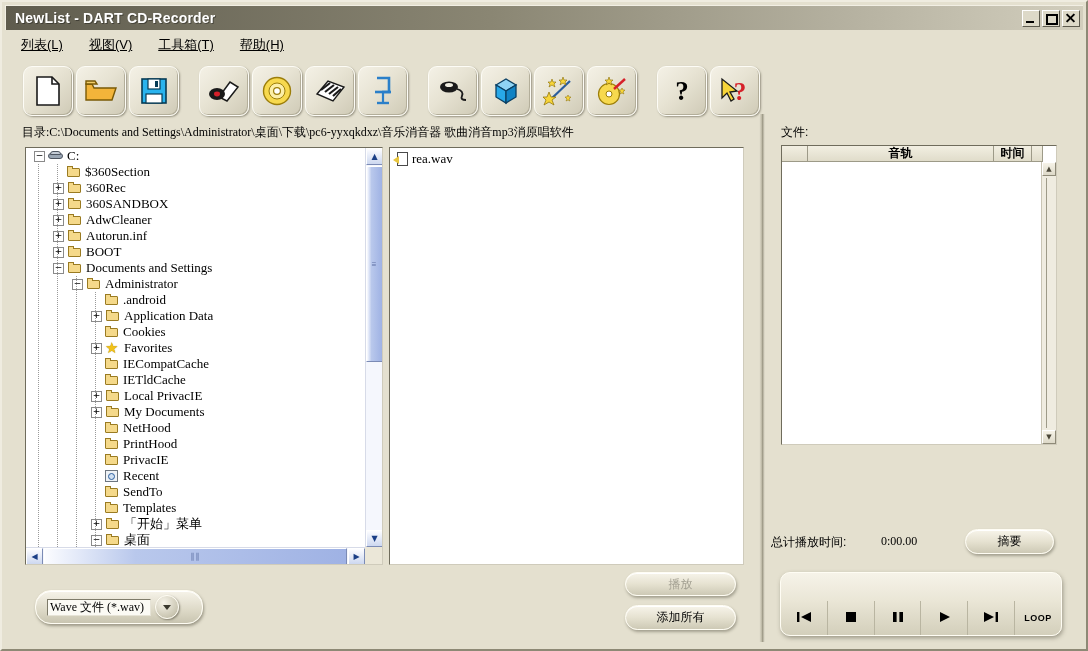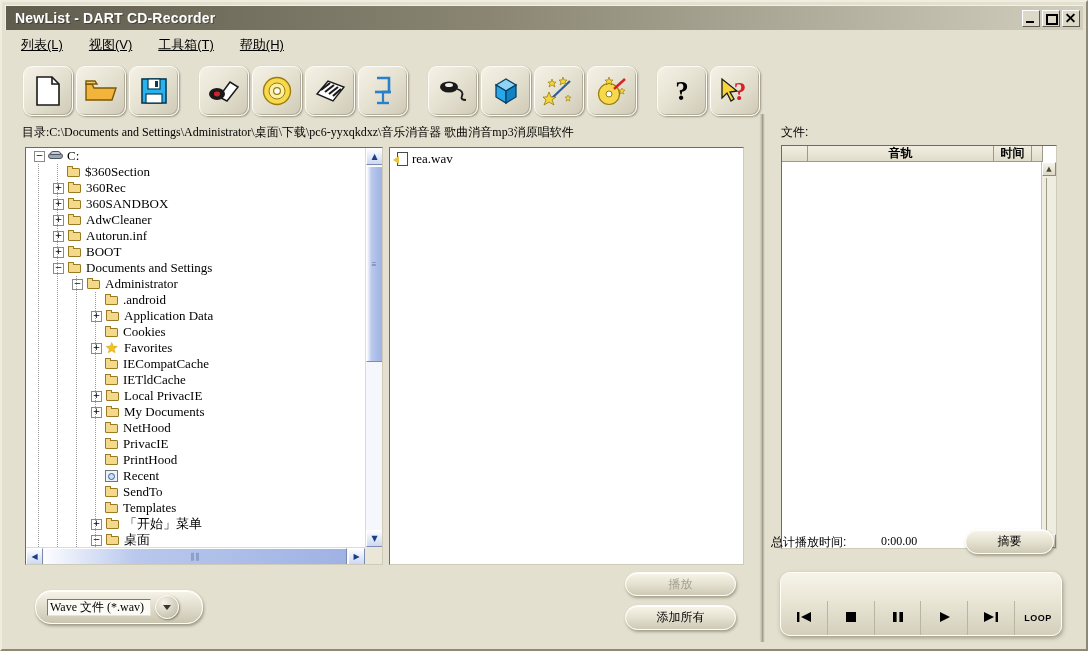--- a/index.html
+++ b/index.html
@@ -233,21 +233,21 @@
     background:linear-gradient(to bottom,#f7f4ea 0%,#e6e2d1 50%,#cdc9b5 100%);
     border:1px solid #fffdf4;
     box-shadow:1px 2px 3px rgba(85,81,66,.45),inset 0 1px 0 #fff;
     display:flex;align-items:center;justify-content:center;
     font-size:12px;cursor:pointer;box-sizing:border-box;
   }
   .pillbtn.disabled{color:#a3a092;cursor:default;}
 
   
   .tracklist{
-    position:absolute;left:779px;top:143px;width:276px;height:404px;
+    position:absolute;left:779px;top:143px;width:276px;height:300px;
     background:#fff;box-sizing:border-box;
     border:1px solid #6f6c5c;border-right-color:#cfcbbb;border-bottom-color:#cfcbbb;
     overflow:hidden;
   }
   .th-row{display:flex;height:16px;}
   .th{
     background:linear-gradient(to bottom,#f2efe2,#e0dcca);
     border-right:1px solid #9d9a88;border-bottom:1px solid #9d9a88;
     display:flex;align-items:center;justify-content:center;
     font-size:12px;font-weight:bold;box-sizing:border-box;cursor:pointer;
@@ -617,31 +617,31 @@
           <div class="tlabel">NetHood</div>
         </div>
         <div class="trow">
           <div class="guide" style="left: 12px;"></div>
           <div class="guide" style="left: 31px;"></div>
           <div class="guide" style="left: 50px;"></div>
           <div class="guide" style="left: 69px;"></div>
           <div style="width: 65px; flex: 0 0 auto;"></div>
           <div class="tog-spacer"></div>
           <div class="ico ico-folder"></div>
+          <div class="tlabel">PrintHood</div>
+        </div>
+        <div class="trow">
+          <div class="guide" style="left: 12px;"></div>
+          <div class="guide" style="left: 31px;"></div>
+          <div class="guide" style="left: 50px;"></div>
+          <div class="guide" style="left: 69px;"></div>
+          <div style="width: 65px; flex: 0 0 auto;"></div>
+          <div class="tog-spacer"></div>
+          <div class="ico ico-folder"></div>
           <div class="tlabel">PrivacIE</div>
-        </div>
-        <div class="trow">
-          <div class="guide" style="left: 12px;"></div>
-          <div class="guide" style="left: 31px;"></div>
-          <div class="guide" style="left: 50px;"></div>
-          <div class="guide" style="left: 69px;"></div>
-          <div style="width: 65px; flex: 0 0 auto;"></div>
-          <div class="tog-spacer"></div>
-          <div class="ico ico-folder"></div>
-          <div class="tlabel">PrintHood</div>
         </div>
         <div class="trow">
           <div class="guide" style="left: 12px;"></div>
           <div class="guide" style="left: 31px;"></div>
           <div class="guide" style="left: 50px;"></div>
           <div class="guide" style="left: 69px;"></div>
           <div style="width: 65px; flex: 0 0 auto;"></div>
           <div class="tog-spacer"></div>
           <div class="ico ico-recent"></div>
           <div class="tlabel">Recent</div>

